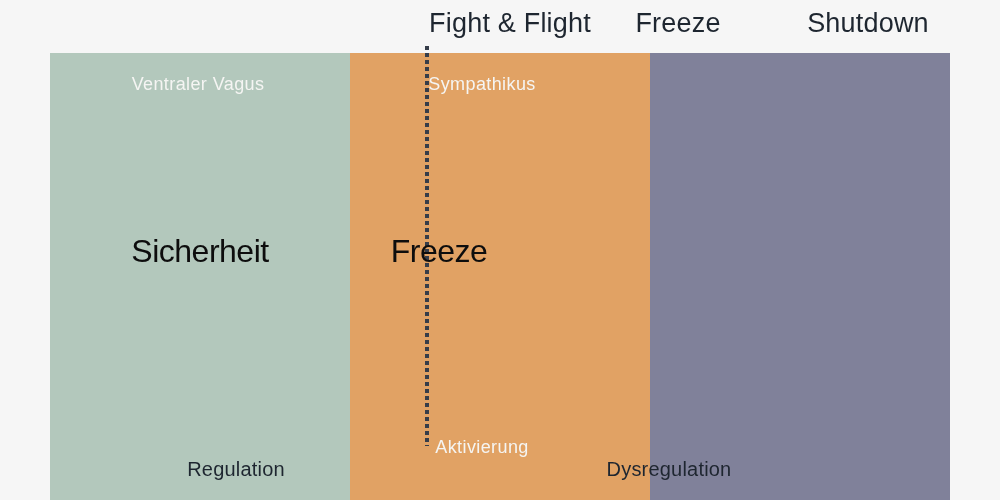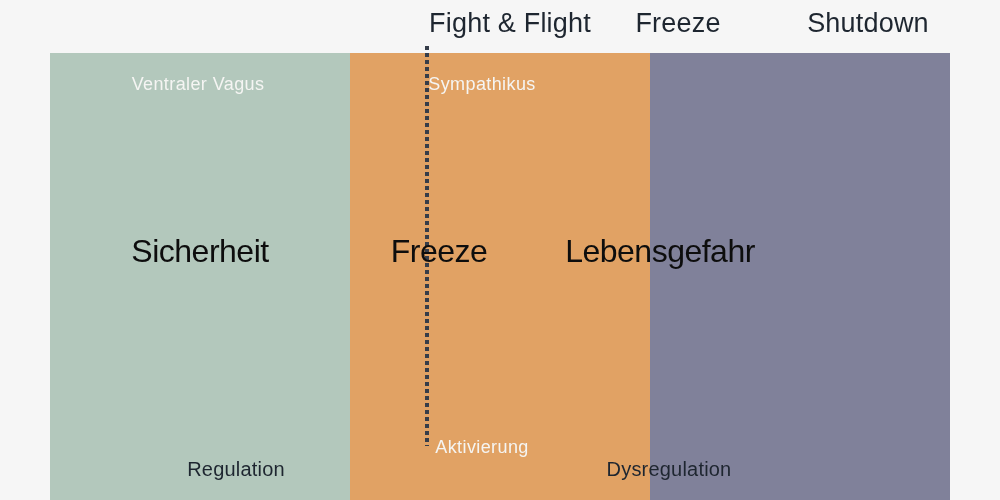--- a/index.html
+++ b/index.html
@@ -77,21 +77,20 @@
     <div class="panel panel-orange"></div>
     <div class="panel panel-purple"></div>
 
     <div class="dotted-line"></div>
 
     <span class="panel-label" style="left:148px; top:31px;">Ventraler Vagus</span>
     <span class="panel-label" style="left:432px; top:31px;">Sympathikus</span>
 
     <span class="state-label" style="left:150px; top:198px;">Sicherheit</span>
     <span class="state-label" style="left:389px; top:198px;">Freeze</span>
-    <span class="state-label" style="left:610px; top:198px;">Lebensgefahr</span>
 
     <span class="panel-label" style="left:432px; top:358px;margin-top:36px;">Aktivierung</span>
   </div>
 
   <span class="axis-label bottom" style="left:236px; top:469px;">Regulation</span>
   <span class="axis-label bottom" style="left:669px; top:469px;">Dysregulation</span>
 
 </div>
 
 </body></html>

